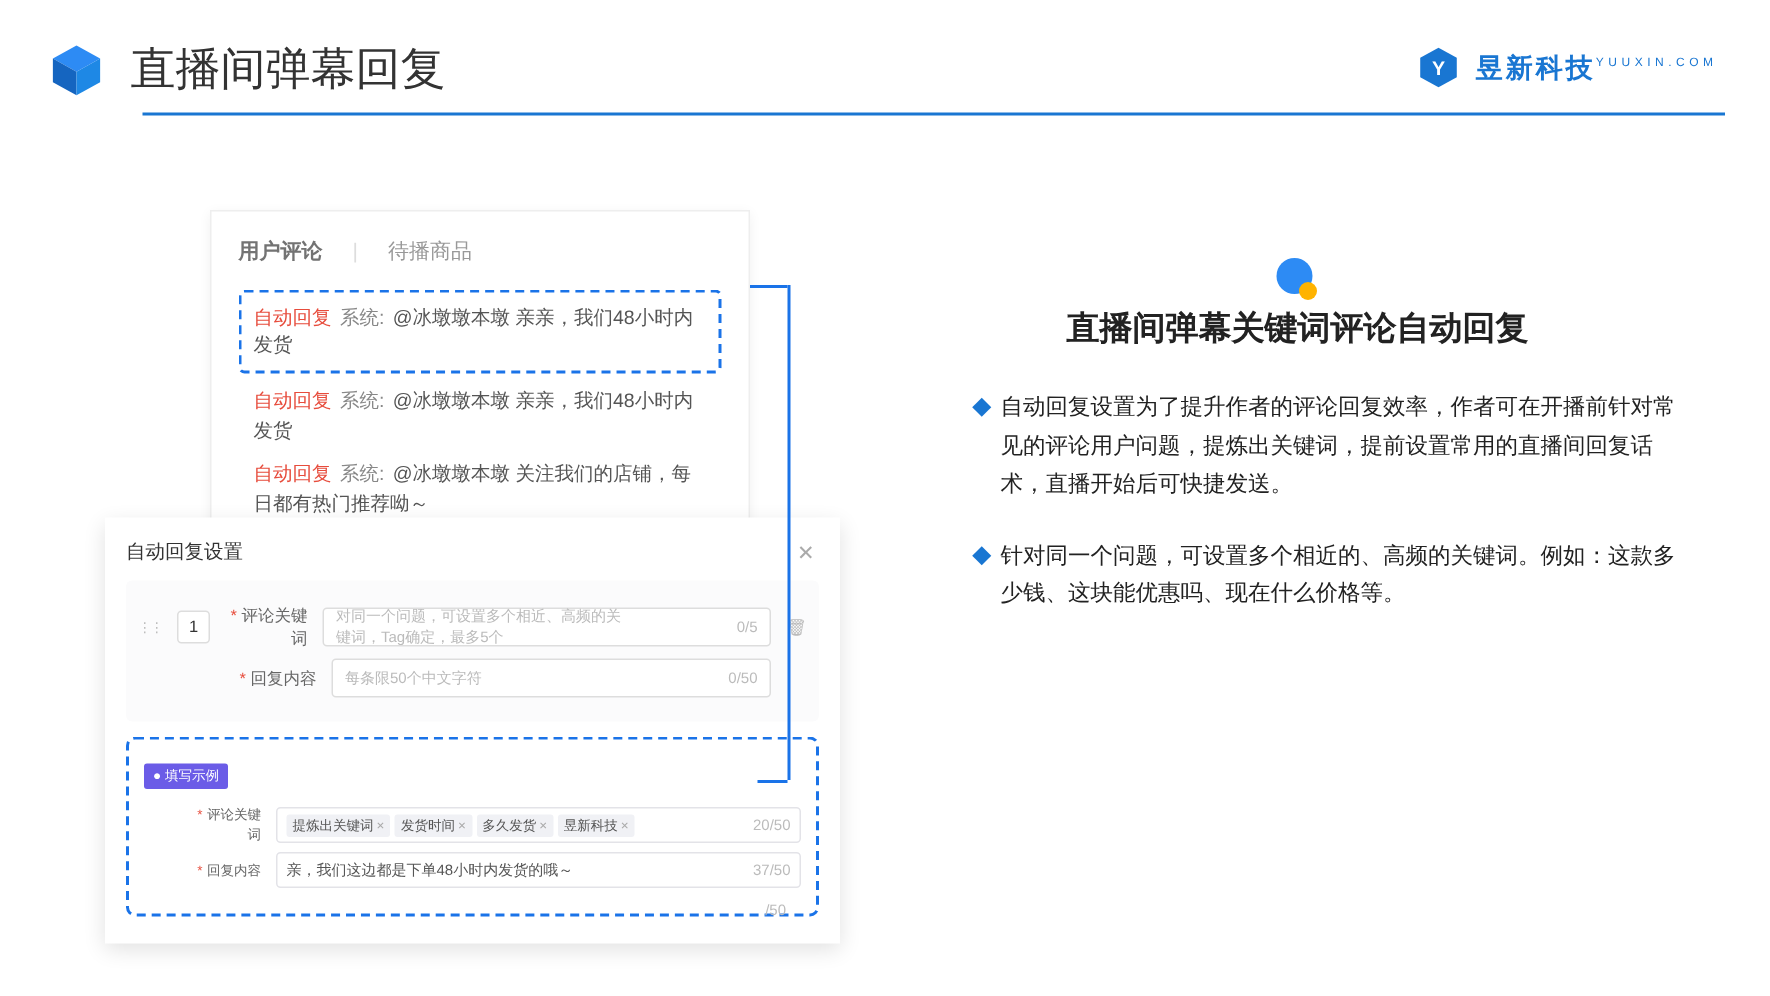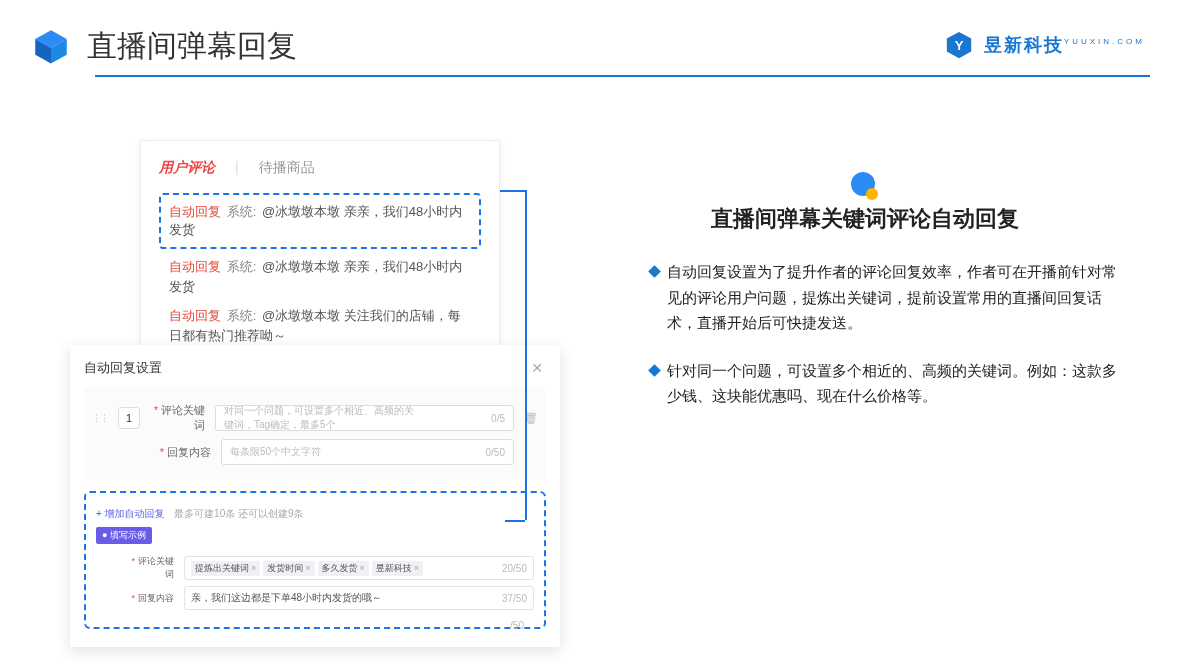--- a/index.html
+++ b/index.html
@@ -14,21 +14,21 @@
 .brand { position:absolute; top:30px; right:35px; display:flex; align-items:center; gap:10px; }
 .brand-logo { width:30px; height:30px; }
 .brand-text { display:flex; flex-direction:row; line-height:1; }
 .brand-cn { color:#1976d2; font-size:18px; font-weight:700; letter-spacing:2px; }
 .brand-en { color:#1976d2; font-size:8px; letter-spacing:3px; margin-top:2px; }
 
 
 .left-wrap { position:absolute; left:70px; top:140px; width:490px; height:500px; }
 .comments-card { position:absolute; left:70px; top:0; width:360px; height:215px; background:#fff; border:1px solid #eee; padding:18px 18px 0 18px; box-shadow:0 2px 8px rgba(0,0,0,.06); }
 .tabs { display:flex; gap:20px; font-size:14px; color:#999; padding-bottom:10px; }
-.tabs .active { color:#ef4444; font-weight:600;font-style:italic; }
+.tabs .active { color:#737373; font-weight:600; }
 .tabs-sep { color:#ddd; }
 .highlight-row { margin-top:6px; border:2px dashed #1a73e8; border-radius:4px; padding:8px; font-size:13px; color:#555; position:relative; }
 .reply-row { font-size:13px; color:#555; padding:8px 10px 0 10px; line-height:1.56; }
 .auto-reply-label { color:#e74c3c; margin-right:2px; }
 .sys-label { color:#888; margin-right:2px; }
 
 .settings-card { position:absolute; left:0; top:205px; width:490px; background:#fff; box-shadow:0 4px 14px rgba(0,0,0,.12); padding:14px 14px 18px 14px; }
 .settings-head { display:flex; justify-content:space-between; align-items:center; font-size:13px; color:#333; padding-bottom:10px; }
 .close-x { color:#aaa; font-size:14px; padding:0 3px; }
 .form-block { background:#fbfbfc; border-radius:4px; padding:10px 8px; position:relative; }
@@ -141,24 +141,20 @@
         <span class="fld-label"><span class="star">*</span><span>回复内容</span></span>
         <div class="input">
           <span>每条限50个中文字符</span>
           <span class="counter">0/50</span>
         </div>
         <span style="width:14px"></span>
       </div>
     </div>
 
     <div class="example-wrap">
-      <div>
-        <span class="add-link">+ 增加自动回复</span>
-        <span class="add-hint">最多可建10条 还可以创建9条</span>
-      </div>
       <span class="example-badge">● 填写示例</span>
       <div class="ex-row">
         <span style="width:20px"></span>
         <span class="fld-label"><span class="star">*</span><span>评论关键词</span></span>
         <div class="ex-input">
           <span class="left">
             <span class="tag-chip">
                 <span>提炼出关键词</span>
                 <span class="x">×</span>
               </span>

